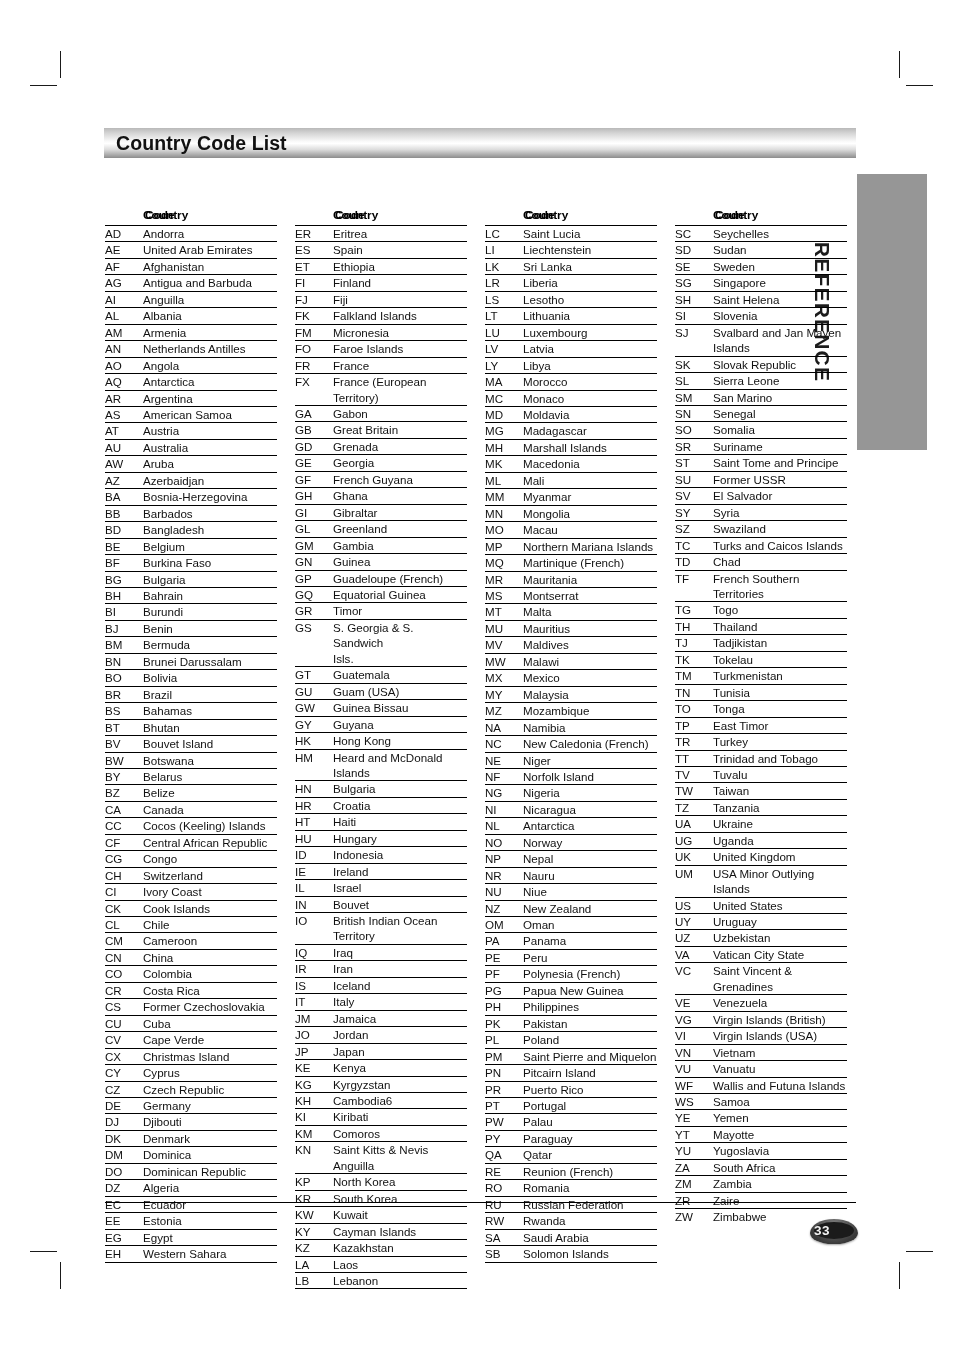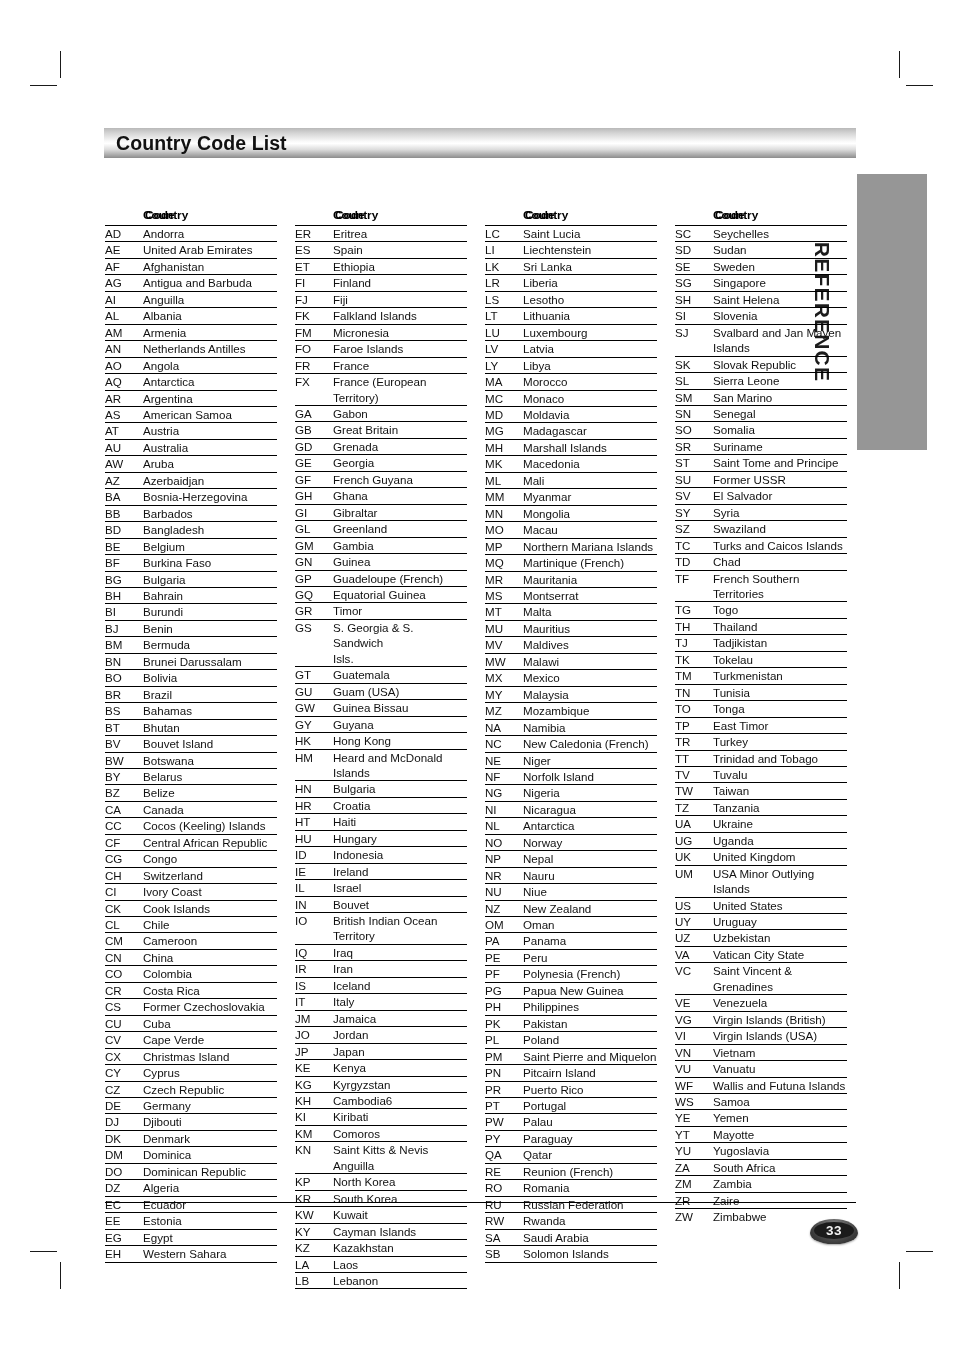--- a/index.html
+++ b/index.html
@@ -189,21 +189,20 @@
   .page-badge-inner {
     position: absolute;
     left: 4px;
     top: 3px;
     width: 40px;
     height: 17px;
     border-radius: 50%;
     background: #1b1b1b;
     display: flex;
     align-items: center;
-    justify-content: center;
   }
   .page-badge-num {
     font-size: 13.5px;
     font-weight: bold;
     color: #f2f2f2;
     line-height: 17px;
     letter-spacing: 0.4px;
   }
 </style>
 </head>

